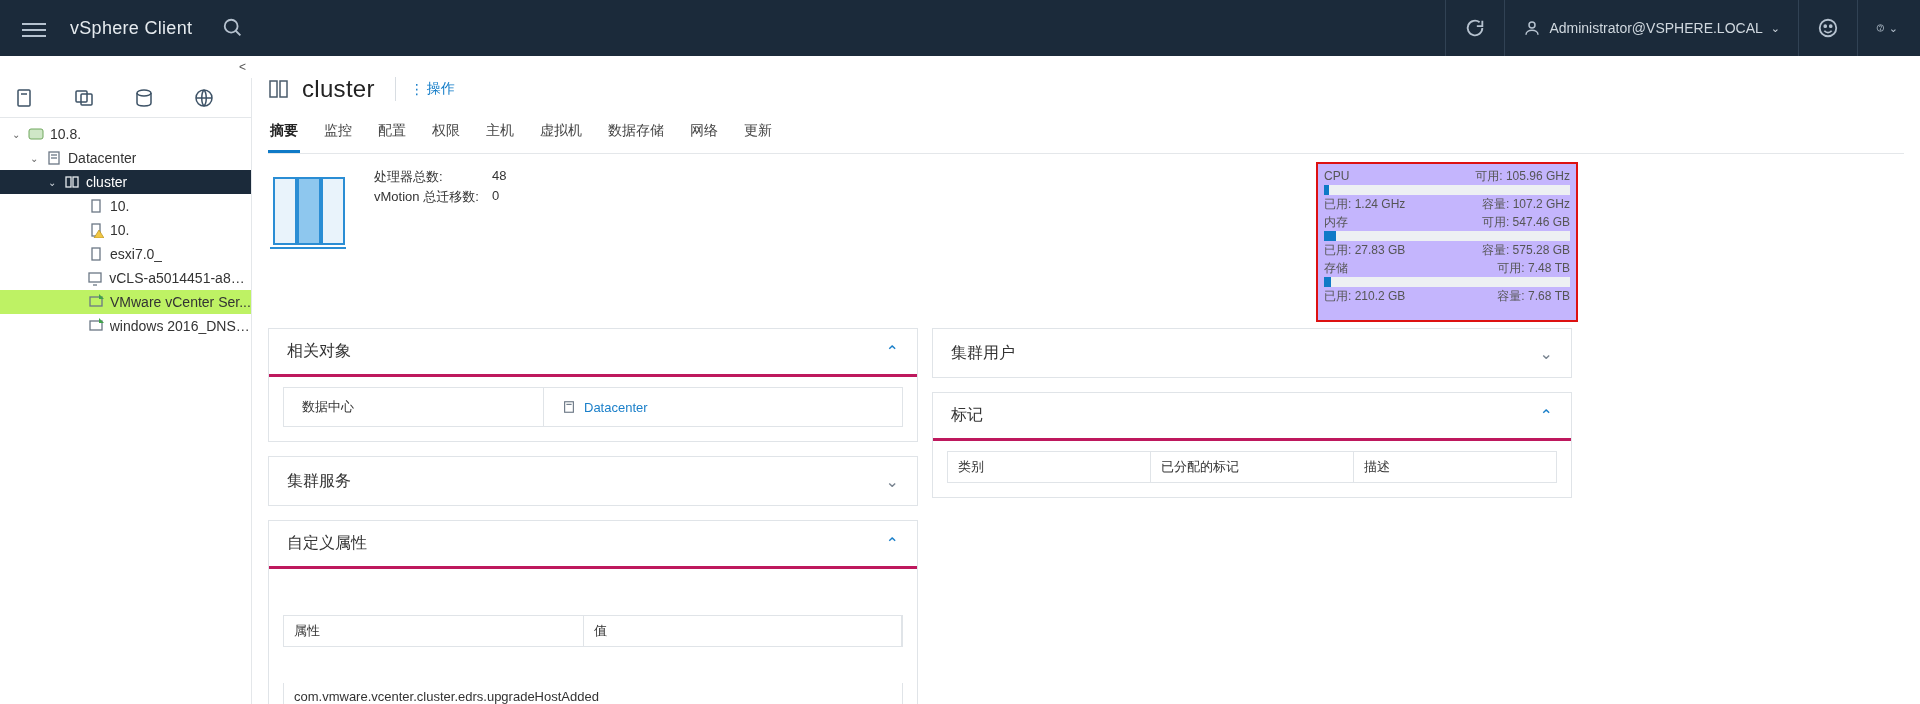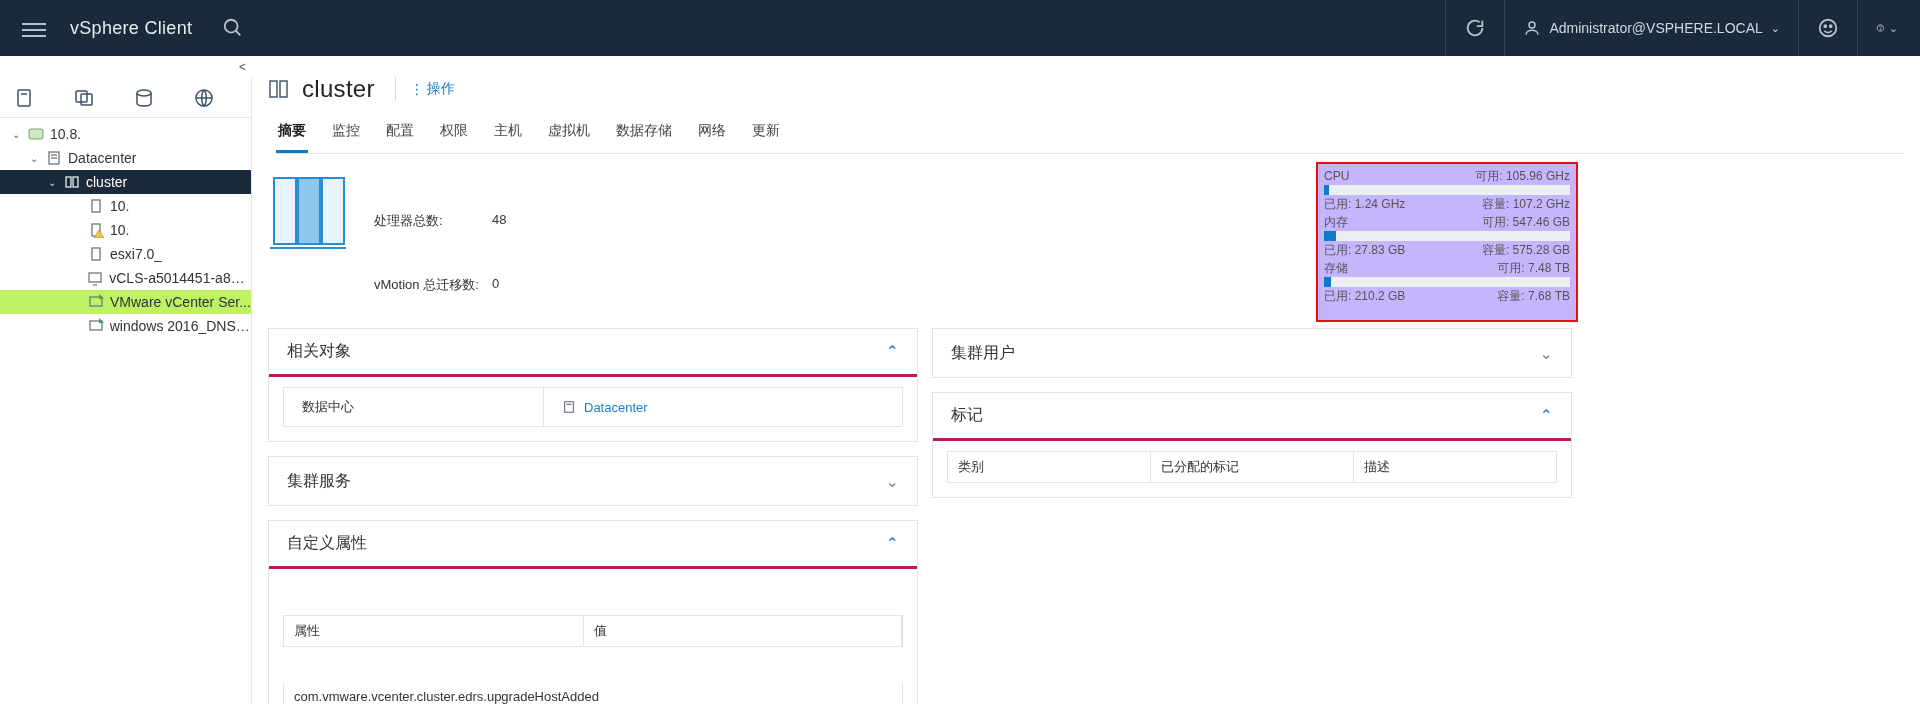--- a/index.html
+++ b/index.html
@@ -55,36 +55,36 @@
   .main {
     position: absolute; left: 252px; right: 0; top: 56px; bottom: 0;
     padding: 14px 16px 0 16px; overflow: hidden; background: #fff;
   }
   .page-head { display: flex; align-items: center; gap: 12px; height: 38px; }
   .page-head .cluster-icon { width: 22px; height: 22px; }
   .page-head h1 { font-size: 24px; font-weight: 400; color: #222; letter-spacing: .3px; }
   .page-head .sep { width: 1px; height: 24px; background: #d8dde2; margin: 0 2px 0 8px; }
   .page-head .actions { color: #0f7ac7; font-size: 14px; cursor: pointer; display: flex; align-items: center; gap: 4px; }
 
-  .tabs { display: flex; gap: 22px; margin-top: 6px; border-bottom: 1px solid #e4e7ea; font-size: 14px; margin-left: 8px; }
+  .tabs { display: flex; gap: 22px; margin-top: 6px; border-bottom: 1px solid #e4e7ea; font-size: 14px; }
   .tab { padding: 8px 2px 10px 2px; color: #444; cursor: pointer; }
   .tab.active { color: #222; border-bottom: 3px solid #0f7ac7; font-weight: 600; }
 
   
   .body {
     display: grid; grid-template-columns: 650px 640px; gap: 14px; margin-top: 10px;
     position: relative; height: 560px;
   }
 
   
   .summary { position: relative; height: 150px; grid-column: 1 / span 2; }
   .summary-left { position: absolute; left: 0; top: 4px; display: flex; align-items: flex-start; gap: 26px; }
   .cluster-pic { width: 80px; height: 90px; }
   .summary-table { font-size: 13px; color: #333; }
-  .summary-table .srow { display: flex; height: 20px; margin-top: 44px; }
+  .summary-table .srow { display: flex; height: 20px; }
   .summary-table .skey { width: 118px; }
   .summary-table .sval { width: 40px; }
 
   
   .capacity {
     position: absolute; right: -6px; top: -2px; width: 262px; height: 160px;
     border: 2px solid #d11; padding: 4px 6px 6px 6px; background: #c4b5fd;
     font-size: 12px; color: #555;
   }
   .cap-sec { margin-bottom: 2px; }

